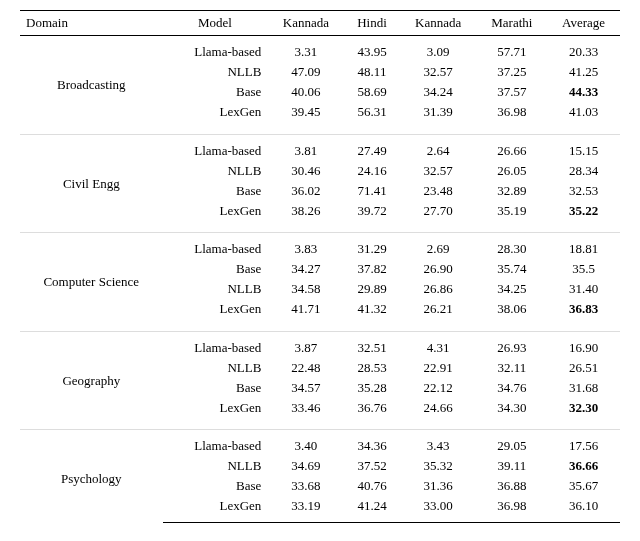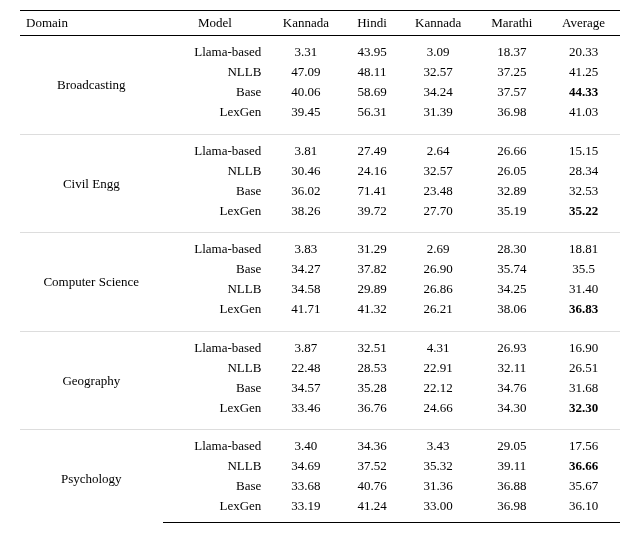--- a/index.html
+++ b/index.html
@@ -71,21 +71,21 @@
         <th>Average</th>
       </tr>
     </thead>
     <tbody id="table-body">
     <tr class="domain-group-start">
           <td rowspan="4" class="col-domain">Broadcasting</td>
           <td class="col-model">Llama-based</td>
           <td>3.31</td>
           <td>43.95</td>
           <td>3.09</td>
-          <td>18.37</td>
+          <td>57.71</td>
           <td>20.33</td>
         </tr>
         <tr>
           <td class="col-model">NLLB</td>
           <td>47.09</td>
           <td>48.11</td>
           <td>32.57</td>
           <td>37.25</td>
           <td>41.25</td>
         </tr>

